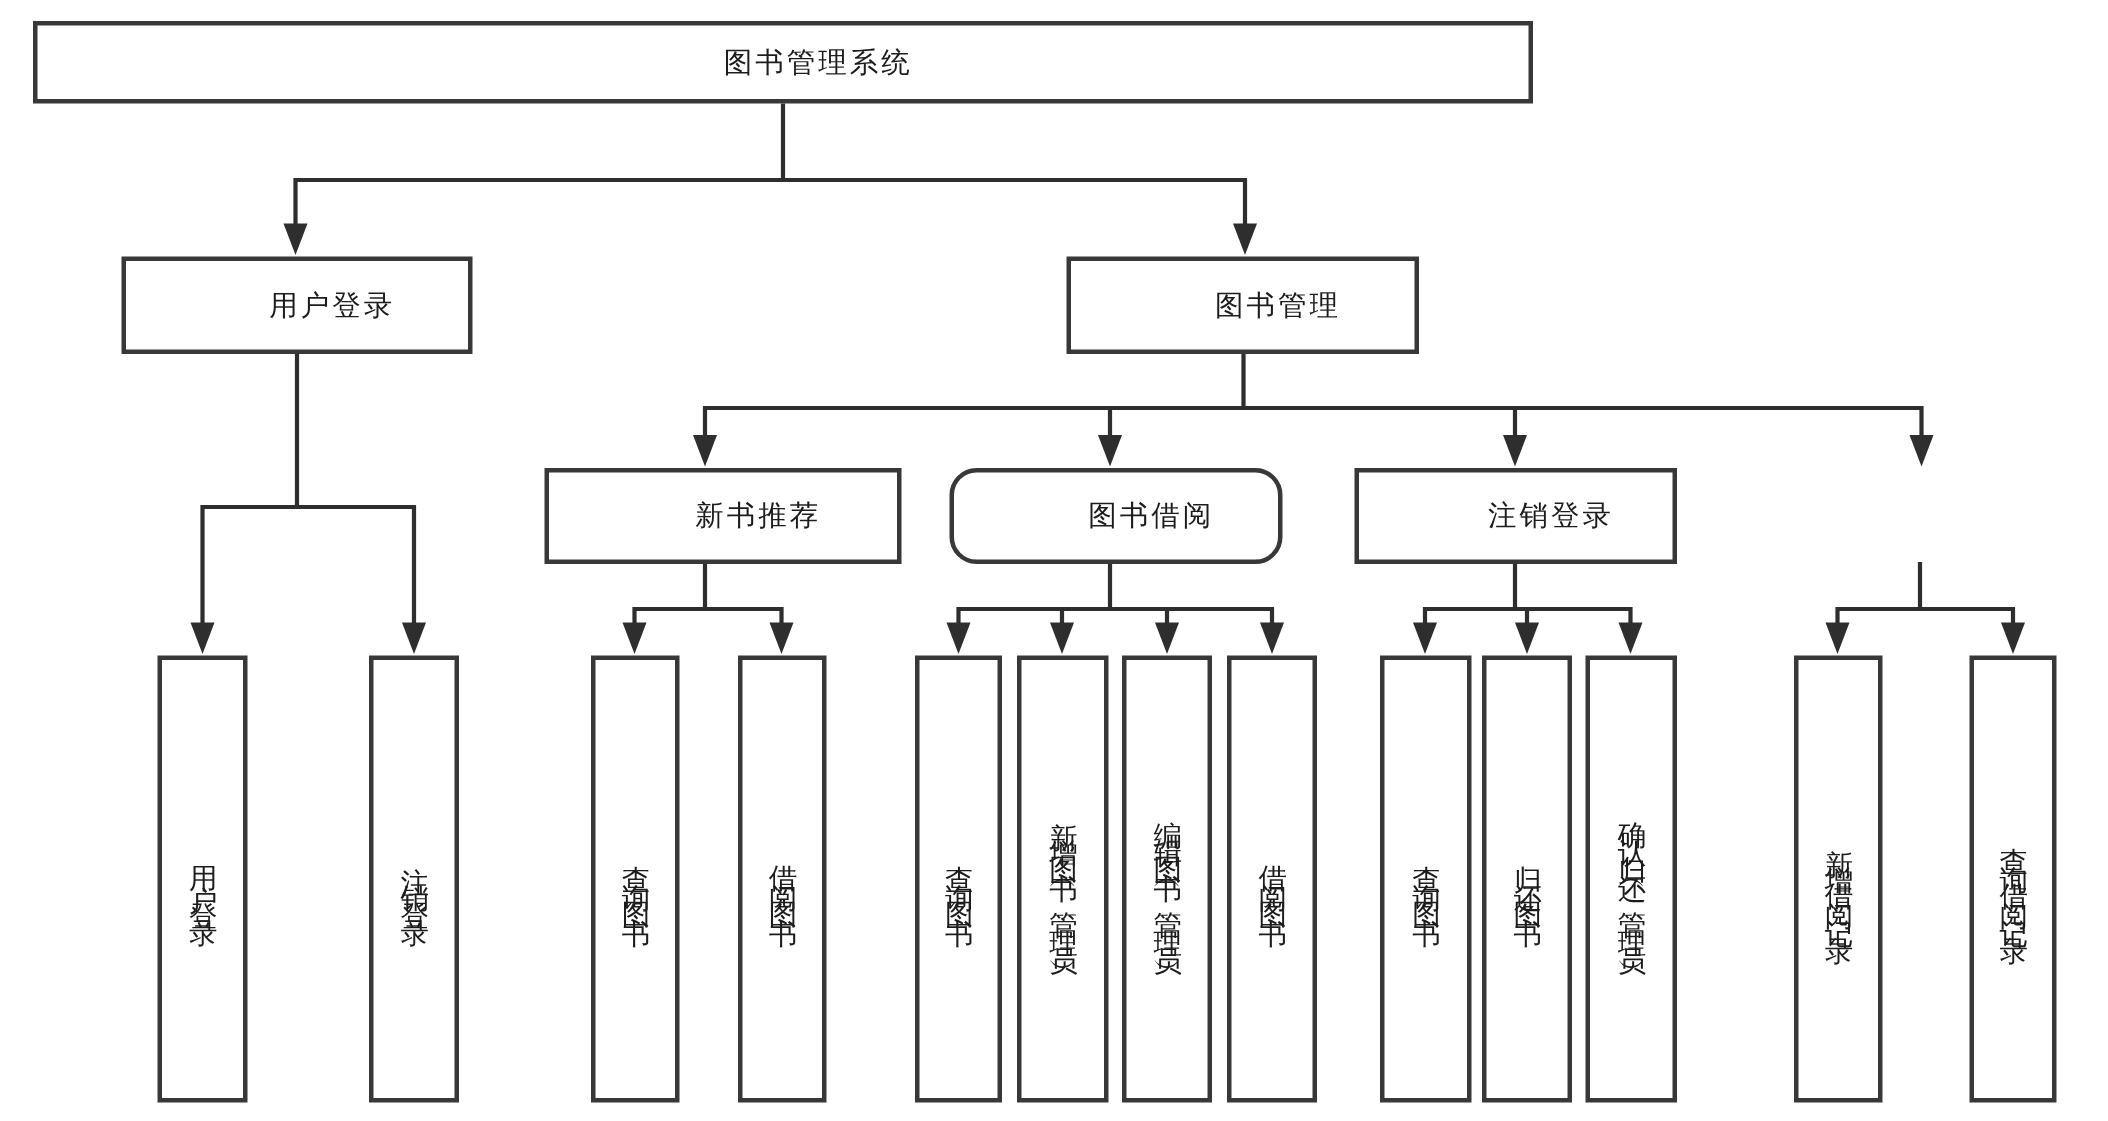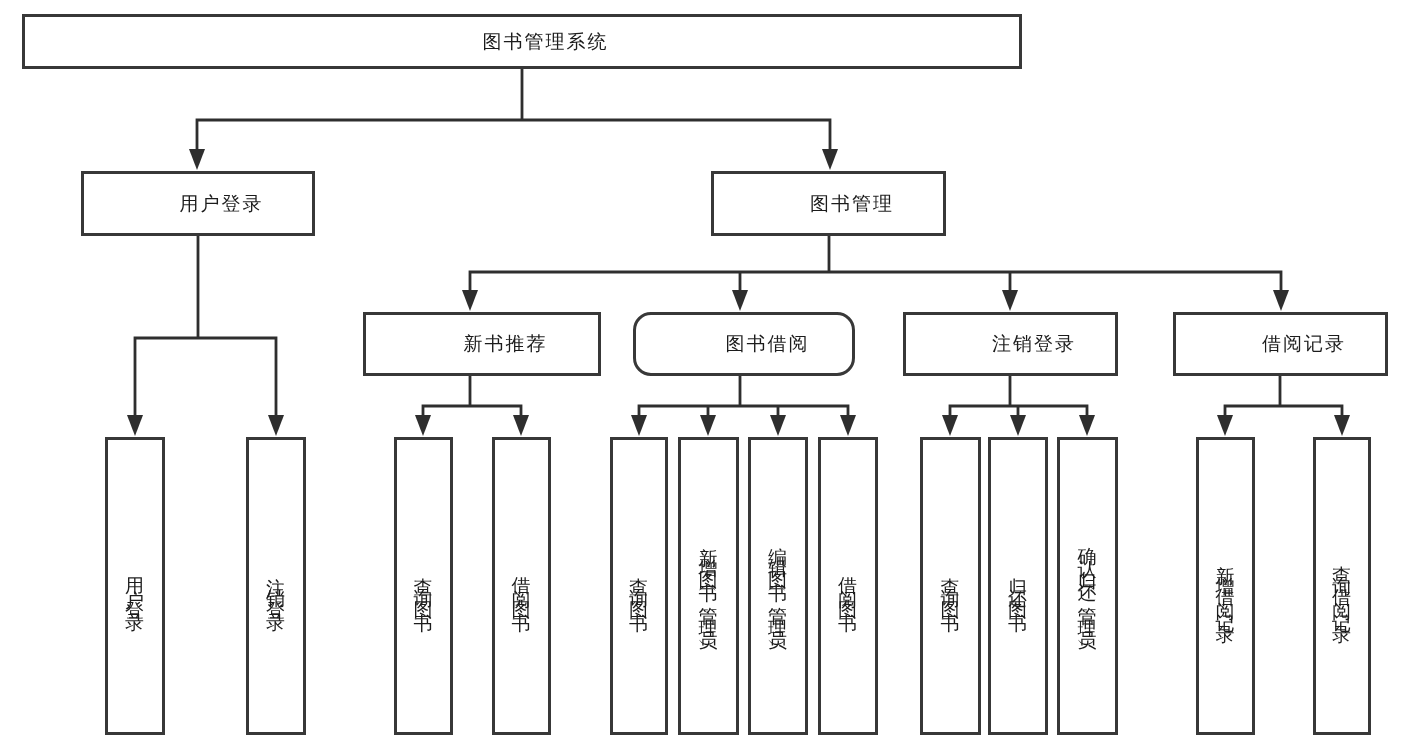--- a/index.html
+++ b/index.html
@@ -78,23 +78,20 @@
 
   <div class="node h" style="left:363px;top:312px;width:238px;height:64px;">
     <span>新书推荐</span>
   </div>
   <div class="node h" style="left:633px;top:312px;width:222px;height:64px;border-radius:18px;">
     <span>图书借阅</span>
   </div>
   <div class="node h" style="left:903px;top:312px;width:215px;height:64px;">
     <span>注销登录</span>
   </div>
-  <div class="node h" style="left:1173px;top:312px;width:215px;height:64px;">
-    <span>借阅记录</span>
-  </div>
 
   <div class="node v" style="left:105px;top:437px;width:60px;height:298px;">
     <span>用户登录</span>
   </div>
   <div class="node v" style="left:246px;top:437px;width:60px;height:298px;">
     <span>注销登录</span>
   </div>
 
   <div class="node v" style="left:394px;top:437px;width:59px;height:298px;">
     <span>查询图书</span>

